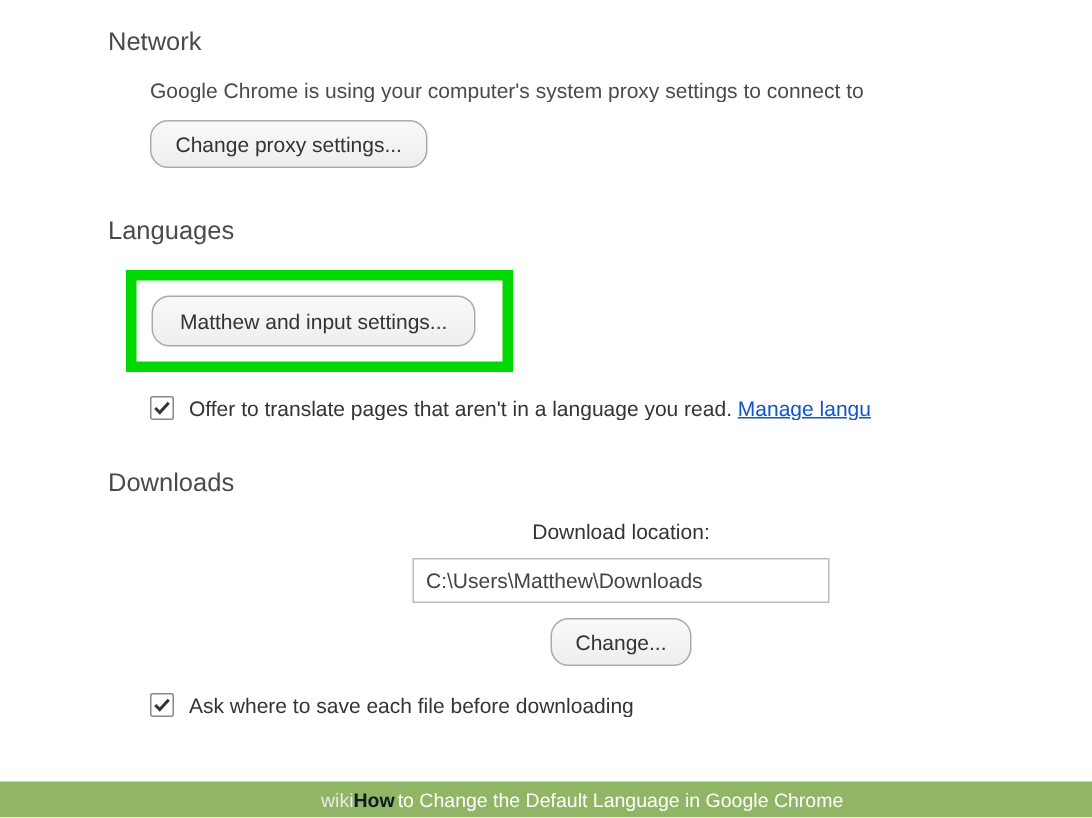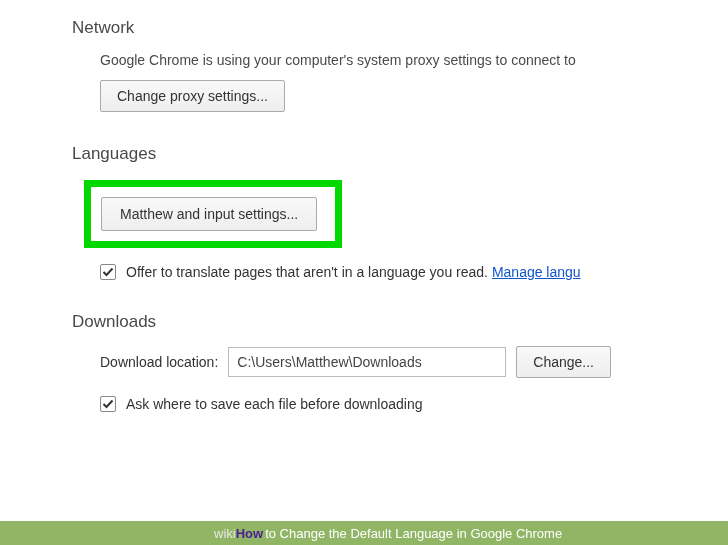--- a/index.html
+++ b/index.html
@@ -31,21 +31,21 @@
     font-size: 14px;
     color: #4a4a4a;
     margin-bottom: 12px;
     white-space: nowrap;
     overflow: hidden;
   }
   .btn {
     display: inline-block;
     background: linear-gradient(#f9f9f9,#eeeeee);
     border: 1px solid #aaa;
-    border-radius: 2px;
+    border-radius: 12px;
     padding: 7px 16px;
     font-size: 14px;
     color: #333;
     cursor: pointer;
     font-family: inherit;
   }
   .section-gap { height: 32px; }
   .link {
     color: #1155cc;
     text-decoration: underline;
@@ -82,20 +82,21 @@
     cursor: pointer;
     background: #fff;
   }
   .cb svg { width: 12px; height: 12px; }
   .dl-row {
     display: flex;
     align-items: center;
     gap: 10px;
     white-space: nowrap;
     overflow: hidden;
+    flex-direction: column;
   }
   .dl-input {
     border: 1px solid #bbb;
     padding: 6px 8px;
     font-size: 14px;
     width: 278px;
     font-family: inherit;
     color: #444;
   }
   .footer {
@@ -108,21 +109,21 @@
     color: #fff;
     font-size: 13px;
     display: flex;
     align-items: center;
     padding-left: 214px;
   }
   .footer .wiki {
     color: #e8e8e8;
     margin-right: 2px;
   }
-  .footer .wiki b { color: #4c1d95; font-weight: bold; }
+  .footer .wiki b { color: #0f172a; font-weight: bold; }
 </style>
 </head>
 <body>
 
 <div class="content">
 
   <div>
     <h2 class="section-title">Network</h2>
     <div class="indent">
       <div class="desc">Google Chrome is using your computer's system proxy settings to connect to</div>

